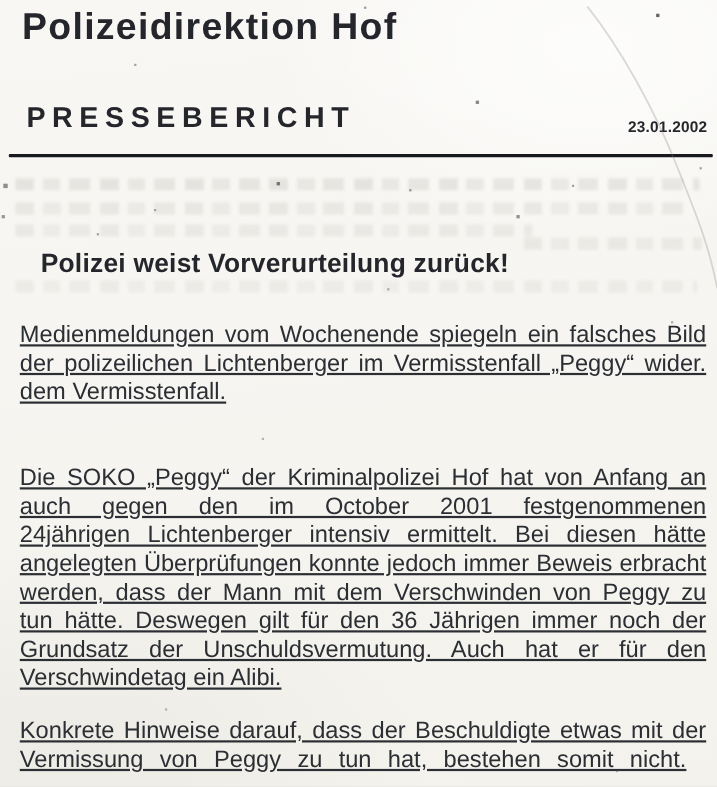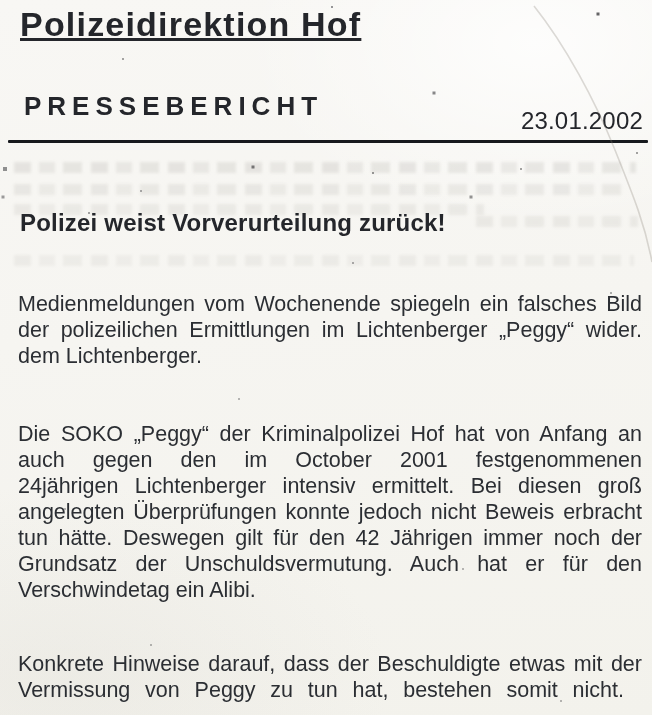--- a/index.html
+++ b/index.html
@@ -21,53 +21,52 @@
       linear-gradient(175deg, #f8f7f4 0%, var(--paper) 45%, #f3f2ec 100%);
     font-family: "Liberation Sans", sans-serif;
     color: var(--ink);
   }
 
   
   .org-title {
     position: absolute; left: 20px; top: 5px;
     font-size: 34px; font-weight: 700; letter-spacing: 1.2px;
     color: var(--heading-ink);
-    text-decoration: underline;
   }
   .doc-type {
     position: absolute; left: 24px; top: 91px;
     font-size: 26px; font-weight: 700; letter-spacing: 6px;
     color: var(--heading-ink);
   }
   .doc-date {
     position: absolute; right: 9px; top: 107px;
-    font-size: 24px; font-weight: 400; letter-spacing: 0.2px;
+    font-size: 14px; font-weight: 700; letter-spacing: 0.2px;
     color: var(--heading-ink);
   }
   .header-rule {
     position: absolute; left: 8px; top: 140px;
     width: 640px; height: 3px;
     background: var(--rule);
     border-radius: 1px;
   }
 
   
   .headline {
-    position: absolute; left: 20px; top: 209px; margin: 0;
+    position: absolute; left: 20px; top: 209px; margin: 17px;
     font-size: 24px; font-weight: 700; letter-spacing: 0.2px;
     color: var(--heading-ink);
   }
 
   
   .para {
     position: absolute; left: 18px; width: 624px;
     font-size: 21.5px; font-weight: 400;
     color: var(--ink);
   }
-  .para .tl { height: 26px; line-height: 26px; white-space: nowrap; }
+  .para .tl { height: 26px; line-height: 26px; white-space: nowrap; text-decoration: underline; }
   .para .tl.j { white-space: normal; text-align: justify; text-align-last: justify; }
   .para .tl.left { text-align: left; }
   #p1 { top: 291px; }
   #p2 { top: 421px; }
   #p3 { top: 651px; }
   #p3 .tl.j-short { white-space: normal; text-align: justify; text-align-last: justify; width: 606px; }
 
   
   .bleed {
     position: absolute; height: 11px;
@@ -125,30 +124,31 @@
   <div class="bleed bleed-1"></div>
   <div class="bleed bleed-2"></div>
   <div class="bleed bleed-3"></div>
   <div class="bleed bleed-4"></div>
   <div class="bleed bleed-5"></div>
 
   <h1 class="headline">Polizei weist Vorverurteilung zurück!</h1>
 
   <section class="para" id="p1">
     <div class="tl j">Medienmeldungen vom Wochenende spiegeln ein falsches Bild</div>
-    <div class="tl j">der polizeilichen Ermittlungen im Lichtenberger „Peggy“ wider.</div>
-    <div class="tl left">dem Lichtenberger.</div>
+    <div class="tl j">der polizeilichen Lichtenberger im Vermisstenfall „Peggy“ wider.</div>
+    <div class="tl left">dem Vermisstenfall.</div>
   </section>
 
   <section class="para" id="p2">
     <div class="tl j">Die SOKO „Peggy“ der Kriminalpolizei Hof hat von Anfang an</div>
     <div class="tl j">auch gegen den im October 2001 festgenommenen</div>
-    <div class="tl j">24jährigen Lichtenberger intensiv ermittelt. Bei diesen groß</div>
-    <div class="tl j">angelegten Überprüfungen konnte jedoch nicht Beweis erbracht</div>
-    <div class="tl j">tun hätte. Deswegen gilt für den 42 Jährigen immer noch der</div>
+    <div class="tl j">24jährigen Lichtenberger intensiv ermittelt. Bei diesen hätte</div>
+    <div class="tl j">angelegten Überprüfungen konnte jedoch immer Beweis erbracht</div>
+    <div class="tl j">werden, dass der Mann mit dem Verschwinden von Peggy zu</div>
+    <div class="tl j">tun hätte. Deswegen gilt für den 36 Jährigen immer noch der</div>
     <div class="tl j">Grundsatz der Unschuldsvermutung. Auch hat er für den</div>
     <div class="tl left">Verschwindetag ein Alibi.</div>
   </section>
 
   <section class="para" id="p3">
     <div class="tl j">Konkrete Hinweise darauf, dass der Beschuldigte etwas mit der</div>
     <div class="tl j-short">Vermissung von Peggy zu tun hat, bestehen somit nicht.</div>
   </section>
 
   <div class="specks"></div>

